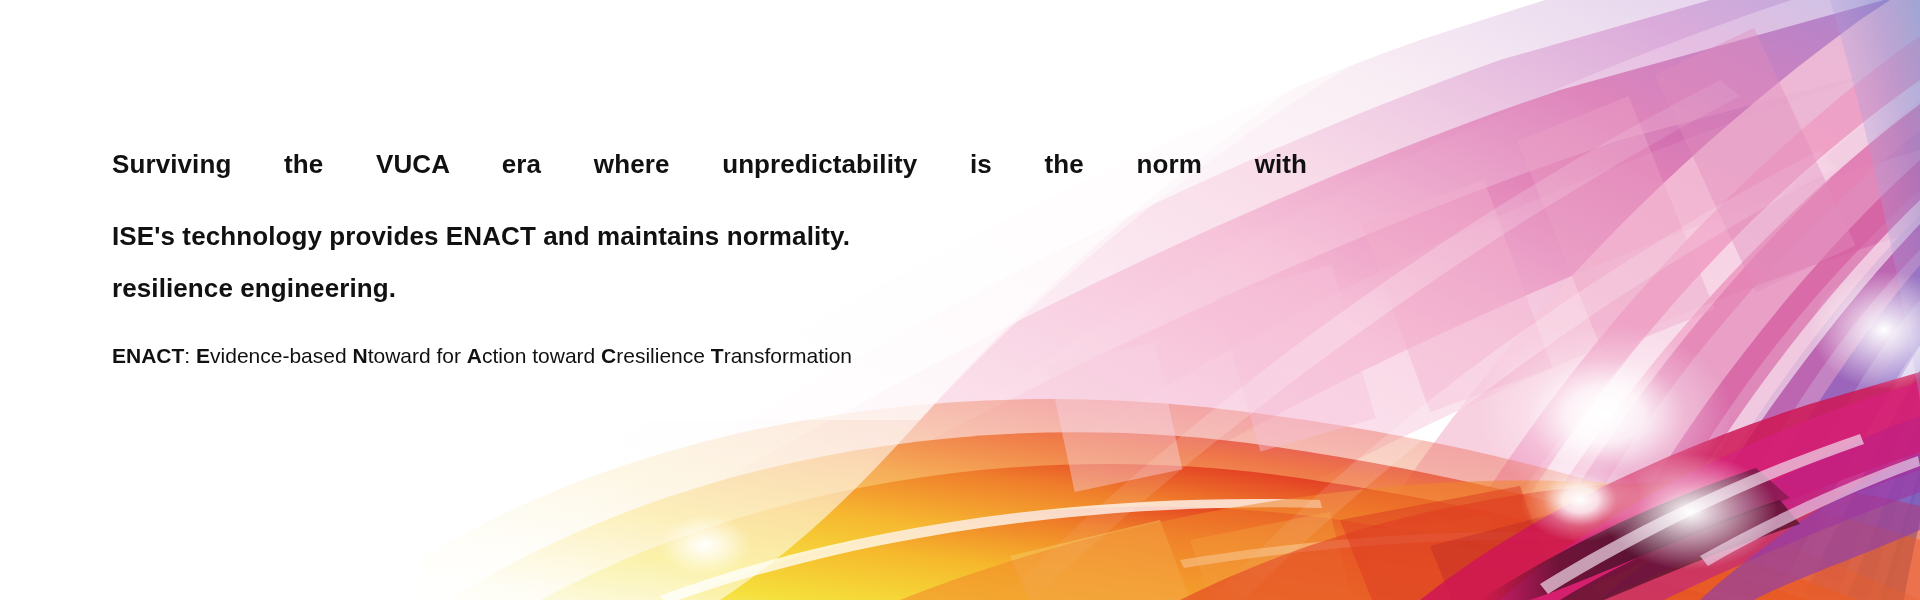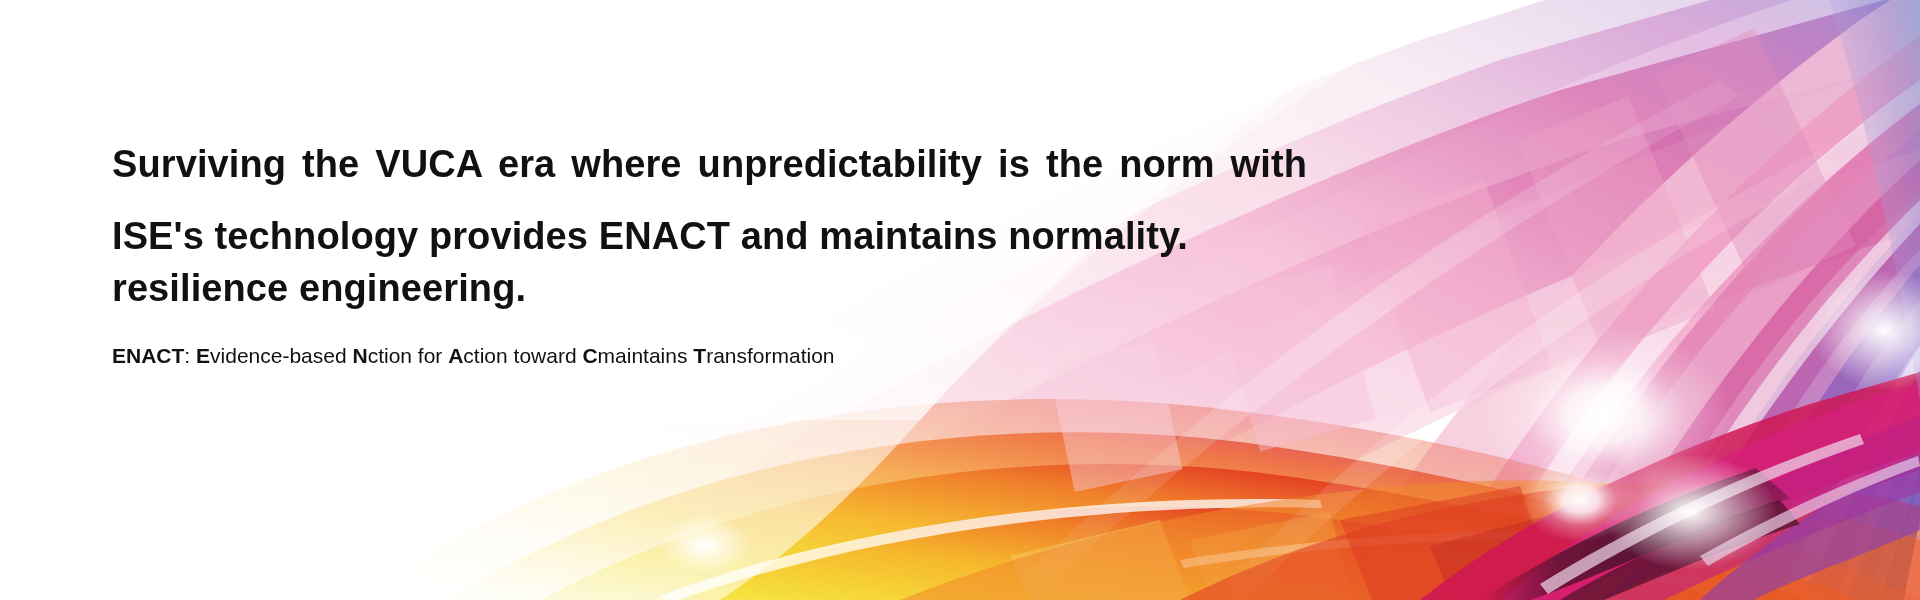--- a/index.html
+++ b/index.html
@@ -33,21 +33,21 @@
     position: absolute;
     left: 112px;
     top: 138px;
     width: 1520px;
     z-index: 5;
   }
 
   .headline {
     color: #111111;
     font-weight: bold;
-    font-size: 38px;
+    font-size: 26px;
     line-height: 52px;
     letter-spacing: 0.1px;
     margin: 0;
   }
 
   .headline-line-1 {
     text-align: justify;
     text-align-last: justify;
     width: 1195px;
   }
@@ -296,17 +296,17 @@
       <span>the</span>
       <span>norm</span>
       <span>with</span>
     </div>
 
     <div class="headline headline-line-3">ISE's technology provides ENACT and maintains normality.</div>
 
     <div class="headline headline-line-2">resilience engineering.</div>
 
     <div class="subtitle">
-      <span class="cap">ENACT</span><span>: </span><span class="cap">E</span><span>vidence-based </span><span class="cap">N</span><span>ction for </span><span class="cap">A</span><span>ction toward </span><span class="cap">C</span><span>maintains </span><span class="cap">T</span><span>ransformation</span>
+      <span class="cap">ENACT</span><span>: </span><span class="cap">E</span><span>vidence-based </span><span class="cap">N</span><span>toward for </span><span class="cap">A</span><span>ction toward </span><span class="cap">C</span><span>resilience </span><span class="cap">T</span><span>ransformation</span>
     </div>
 
   </div>
 </div>
 
 </body></html>

